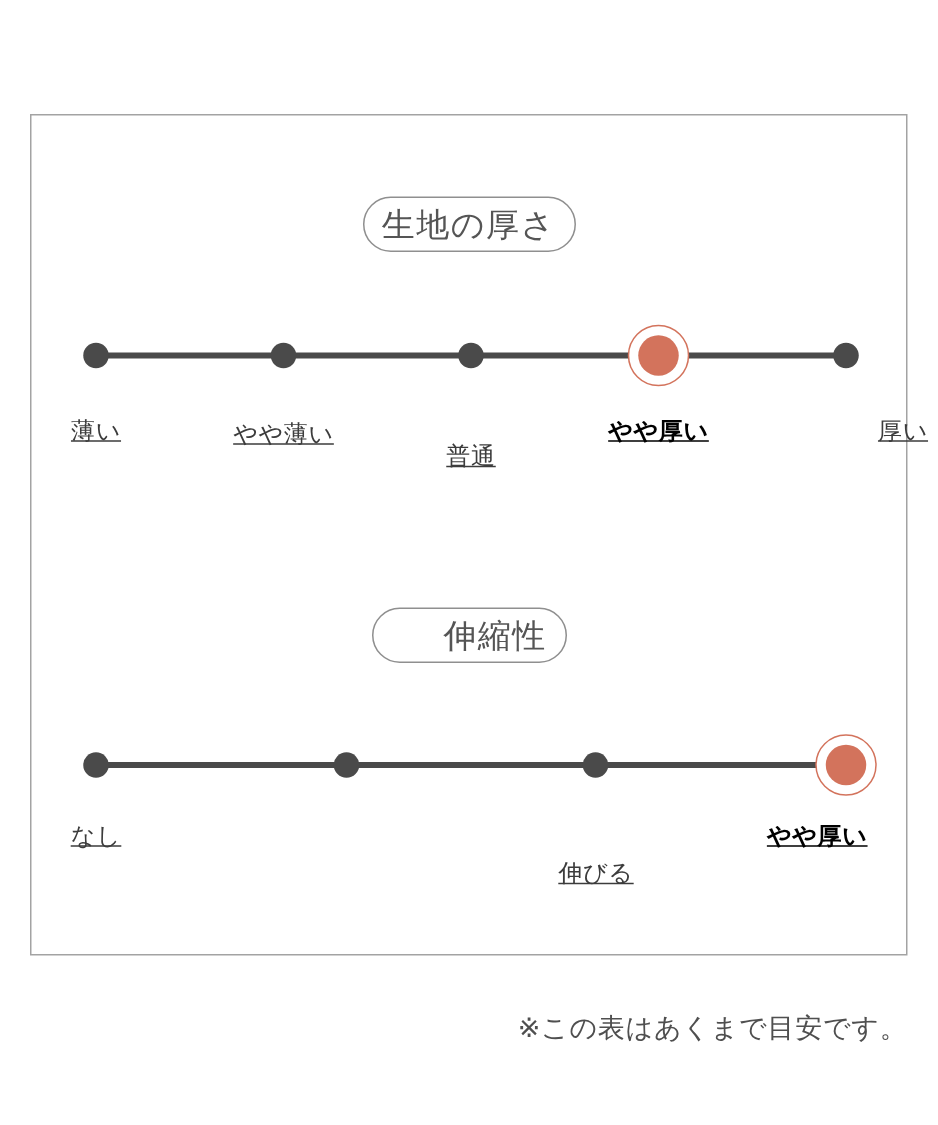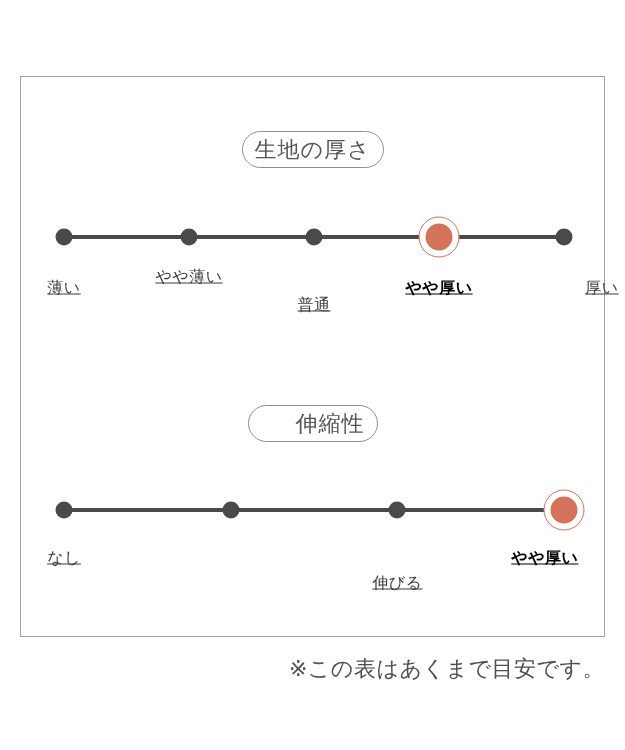--- a/index.html
+++ b/index.html
@@ -90,43 +90,43 @@
     color: var(--label, #3c3c3c);
     text-decoration: underline;
   }
   .scale-label.selected {
     font-weight: 700;
     color: #000000;
   }
   .note {
     position: absolute;
     right: 20px;
-    top: 654px;
-    font-size: 22px;
+    top: 673px;
+    font-size: 18px;
     letter-spacing: 0.5px;
     font-weight: 500;
     color: var(--note, #4f4f4f);
     white-space: nowrap;
   }
 </style>
 </head>
 <body>
 
 <div class="screen">
   <div class="panel">
 
   <div class="scale">
         <div class="pill" style="top: 54px;">
           <span>生地の厚さ</span>
         </div>
         <div class="track" style="left: 43px; width: 500px; top: 158.25px;"></div>
         <div class="dot" style="left: 43px; top: 160px;"></div>
         <span class="scale-label" style="left: 43px; top: 211px;">薄い</span>
         <div class="dot" style="left: 168px; top: 160px;"></div>
-        <span class="scale-label" style="left: 168px; top: 200px;">やや薄い</span>
+        <span class="scale-label" style="left: 168px; top: 213px;">やや薄い</span>
         <div class="dot" style="left: 293px; top: 160px;"></div>
         <span class="scale-label" style="left: 293px; top: 211px; margin-top: 17px;">普通</span>
         <div class="marker-ring" style="left: 418px; top: 160px;">
           <div class="marker-inner"></div>
         </div>
         <span class="scale-label selected" style="left: 418px; top: 211px;">やや厚い</span>
         <div class="dot" style="left: 543px; top: 160px;"></div>
         <span class="scale-label" style="left: 543px; top: 211px; margin-left: 38px;">厚い</span>
       </div>
       <div class="scale">

